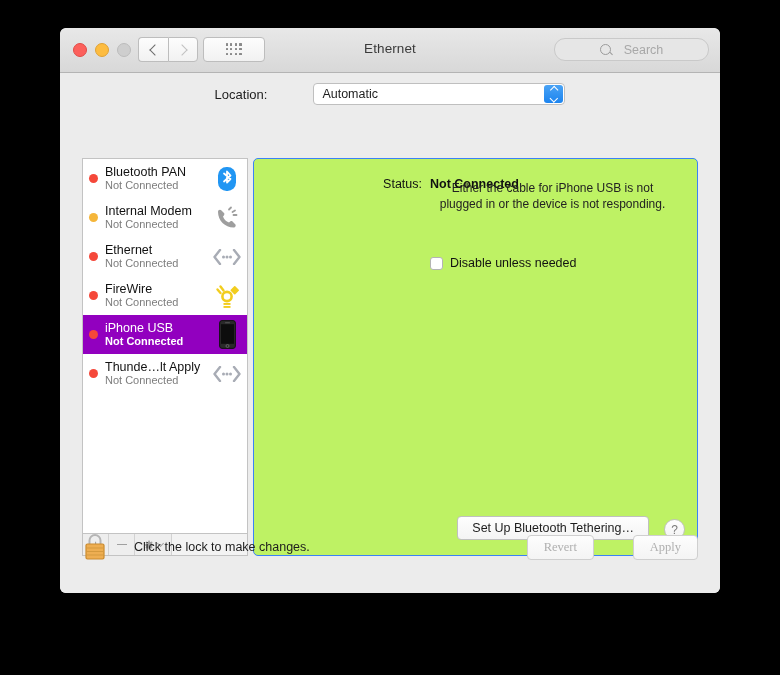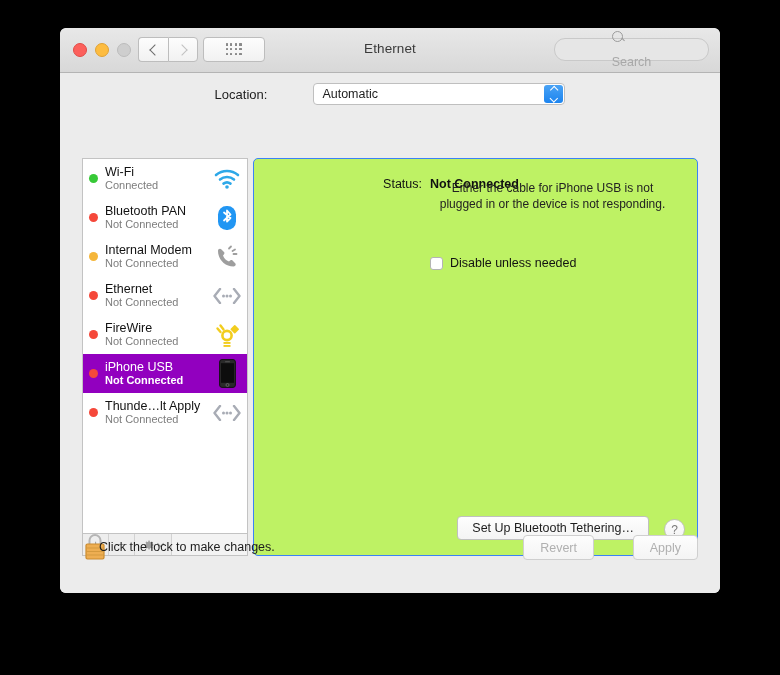--- a/index.html
+++ b/index.html
@@ -123,21 +123,21 @@
     width: 155px;
     height: 23px;
     background: #e6e6e6;
     border: 1px solid #c9c9c9;
     border-radius: 11px;
     display: flex;
     align-items: center;
     justify-content: center;
     box-sizing: border-box;
   }
-  .searchinner { display: flex; align-items: flex-start; gap: 13px; flex-direction: column; }
+  .searchinner { display: flex; align-items: center; gap: 13px; }
   .magnifier {
     width: 9px; height: 9px;
     border: 1.4px solid #9b9b9b;
     border-radius: 50%;
     position: relative;
   }
   .magnifier:after {
     content: "";
     position: absolute;
     width: 4px; height: 1.4px;
@@ -397,39 +397,40 @@
     height: 78px;
   }
   .lockbtn {
     position: absolute;
     left: 22px;
     top: 17px;
     width: 26px; height: 30px;
   }
   .locktext {
     position: absolute;
-    left: 39px;
+    left: 74px;
     top: 25px;
     font-size: 12.5px;
     color: #1d1d1d;
   }
   .footbtn {
     position: absolute;
     top: 20px;
     height: 25px;
     padding: 0 16px;
     background: linear-gradient(to bottom, #fdfdfd, #f4f4f4);
     border: 1px solid #cfcfcf;
     border-radius: 4px;
     display: flex;
     align-items: center;
     justify-content: center;
     font-size: 12.5px;
     color: #b0b0b0;
     box-sizing: border-box;
+    font-family: Liberation Serif, serif;
   }
   .footbtn.revert { right: 126px; }
   .footbtn.apply  { right: 22px; }
 </style>
 </head>
 <body>
 
 <div class="screen">
   <div class="window">
 
@@ -484,35 +485,20 @@
           <span class="st-arrow up"></span>
           <span class="st-arrow down"></span>
         </span>
       </div>
     </div>
 
     <div class="content">
 
       <div class="listwrap">
         <div class="servicelist" id="service-list">
-            <div class="srow">
-              <span class="sdot" style="background: rgb(55, 201, 55);"></span>
-              <div class="stext">
-                <div class="sname">Wi-Fi</div>
-                <div class="sstatus">Connected</div>
-              </div>
-              <span class="sicon">
-                <svg width="26" height="20" viewBox="0 0 26 20">
-                  <path d="M2 6 A17 17 0 0 1 24 6" fill="none" stroke="#2ea8e8" stroke-width="2.6" stroke-linecap="round"></path>
-                  <path d="M6 10.5 A11 11 0 0 1 20 10.5" fill="none" stroke="#2ea8e8" stroke-width="2.6" stroke-linecap="round"></path>
-                  <path d="M9.5 14.6 A6 6 0 0 1 16.5 14.6" fill="none" stroke="#2ea8e8" stroke-width="2.6" stroke-linecap="round"></path>
-                  <circle cx="13" cy="18" r="1.8" fill="#2ea8e8"></circle>
-                </svg>
-              </span>
-            </div>
             <div class="srow">
               <span class="sdot" style="background: rgb(245, 72, 58);"></span>
               <div class="stext">
                 <div class="sname">Bluetooth PAN</div>
                 <div class="sstatus">Not Connected</div>
               </div>
               <span class="sicon">
                 <svg width="20" height="26" viewBox="0 0 20 26">
                   <rect x="1" y="1" width="18" height="24" rx="8.5" fill="#2196f3"></rect>
                   <path d="M7 7.5 L13.5 13 L10 16.5 L10 5.5 L13.5 9.5 L7 15.5" fill="none" stroke="#fff" stroke-width="1.8" stroke-linejoin="round" stroke-linecap="round"></path>

